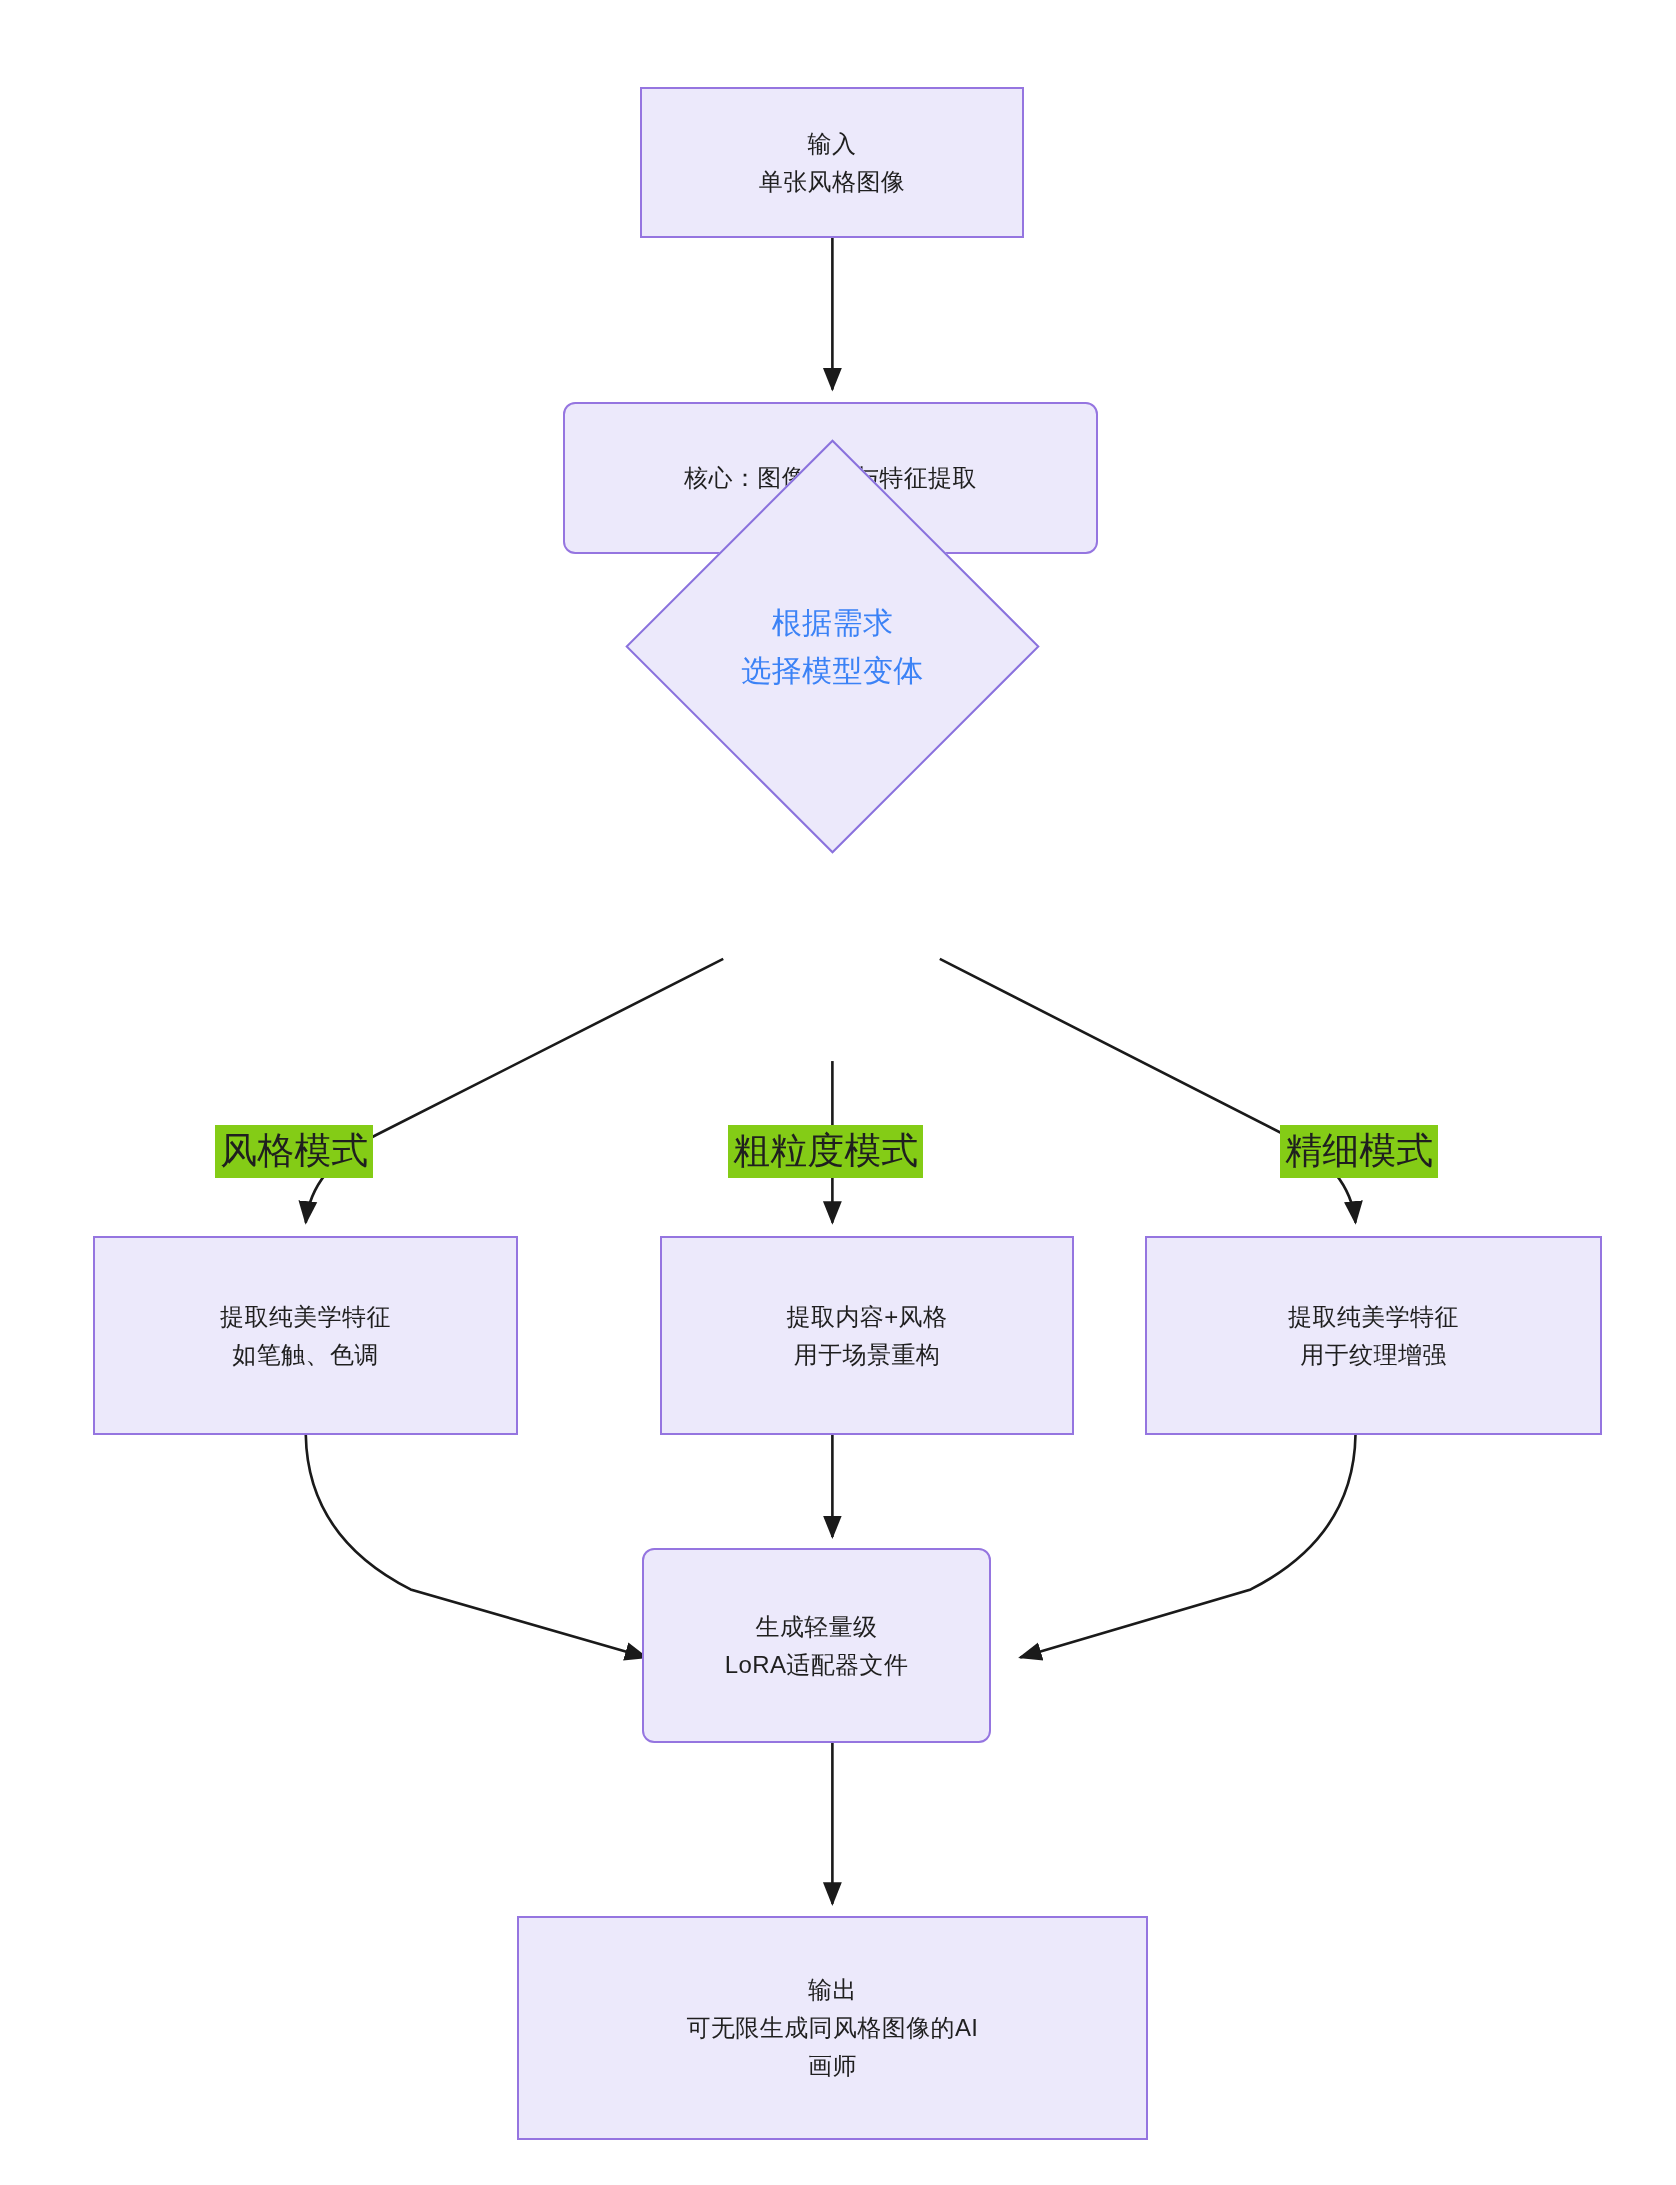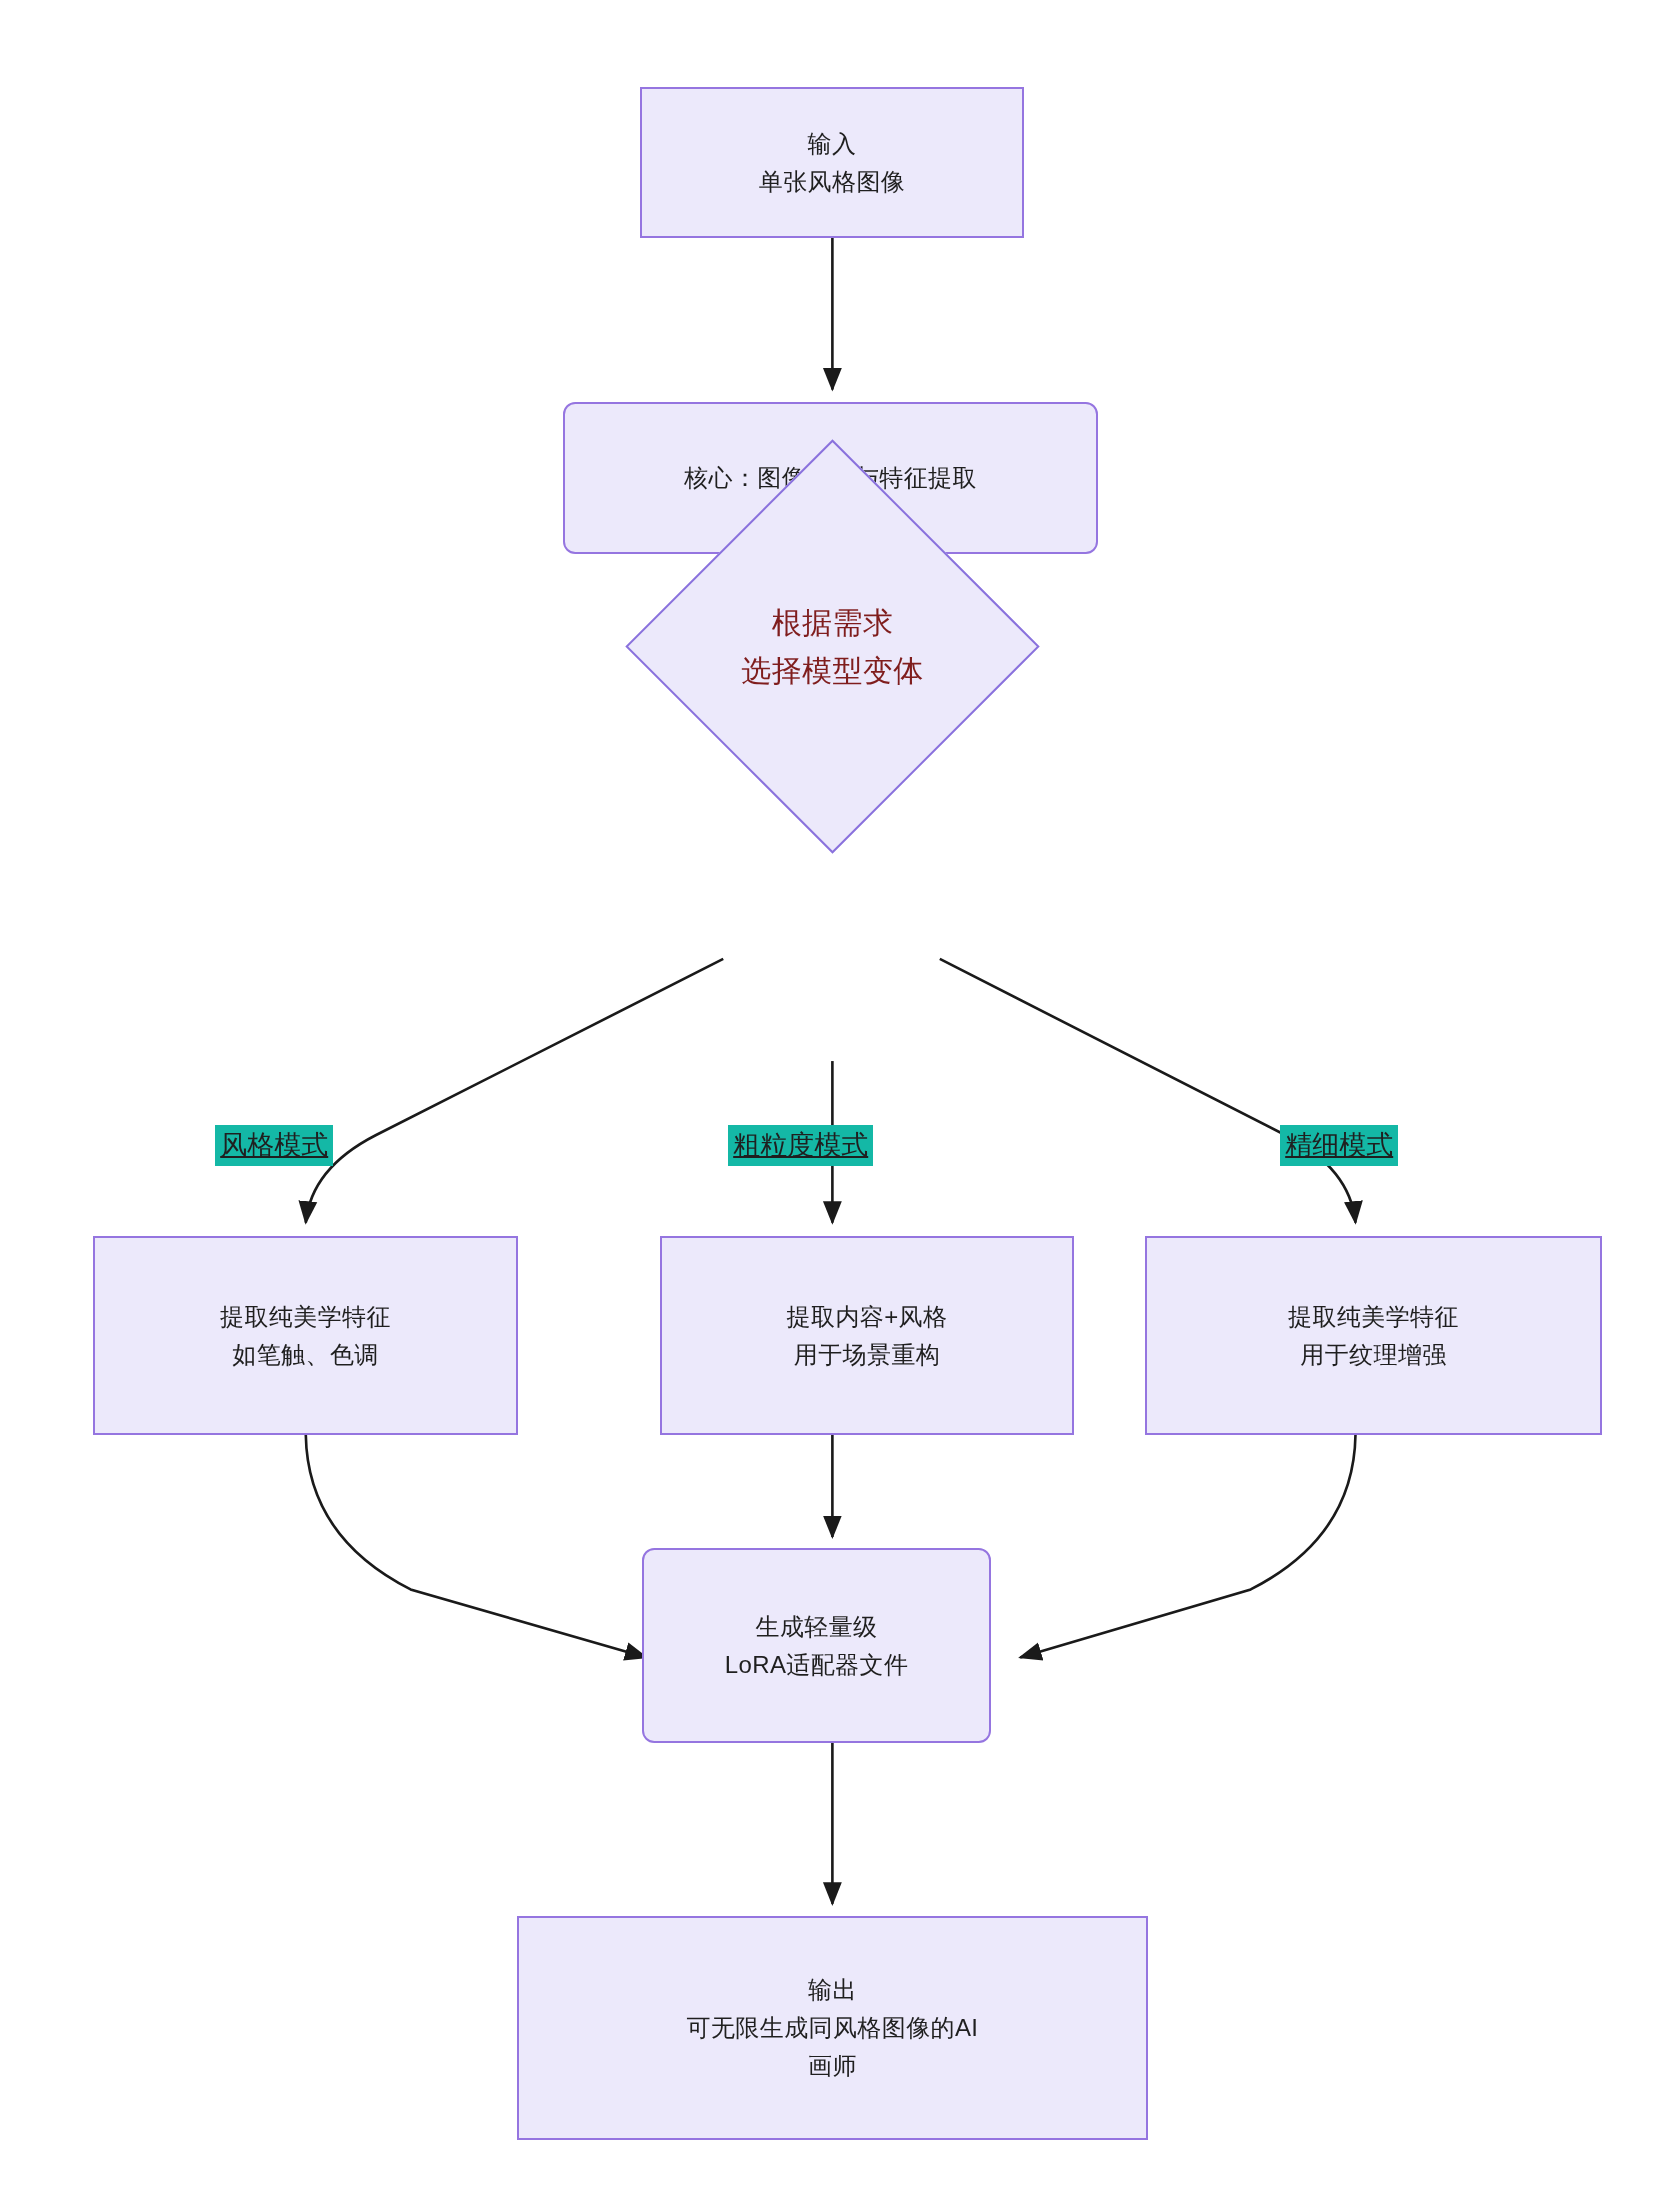--- a/index.html
+++ b/index.html
@@ -61,37 +61,36 @@
   }
   .diamond-text {
     position: absolute;
     left: 0; top: 0;
     width: 100%;
     height: 100%;
     display: flex;
     align-items: center;
     justify-content: center;
     text-align: center;
-    color: #7f1d1d;
+    color: #3b82f6;
     font-size: 30px;
     line-height: 1.58;
     letter-spacing: 0.4px;
   }
   .diamond-text .ln { display: block; white-space: nowrap; }
 
   .edge-label {
     position: absolute;
-    background: #14b8a6;
+    background: #84cc16;
     color: #1f1f1f;
-    font-size: 27px;
+    font-size: 37px;
     line-height: 1.2;
     padding: 3.5px 5.2px 5.2px 5.2px;
     white-space: nowrap;
     z-index: 4;
-    text-decoration: underline;
   }
 </style>
 </head>
 <body>
 
 <div id="stage">
 
   <svg id="edges" viewBox="0 0 1920 2502" xmlns="http://www.w3.org/2000/svg">
     <defs>
       <marker id="arrow" markerWidth="10" markerHeight="10" refX="8.2" refY="4" orient="auto" markerUnits="strokeWidth">

